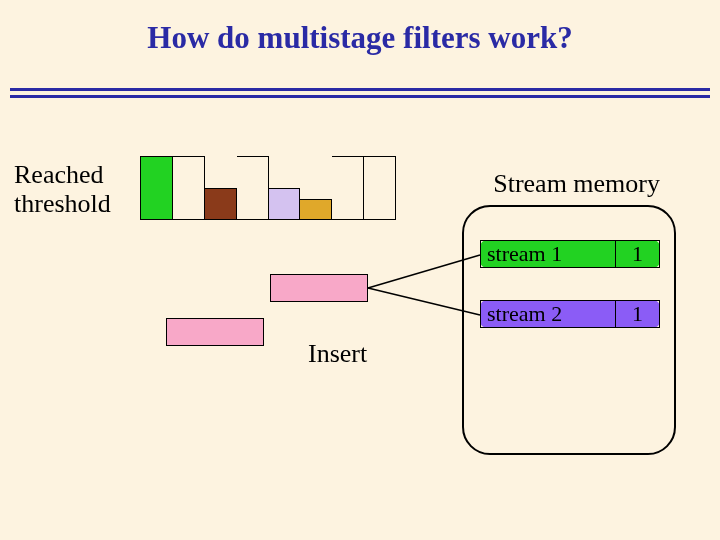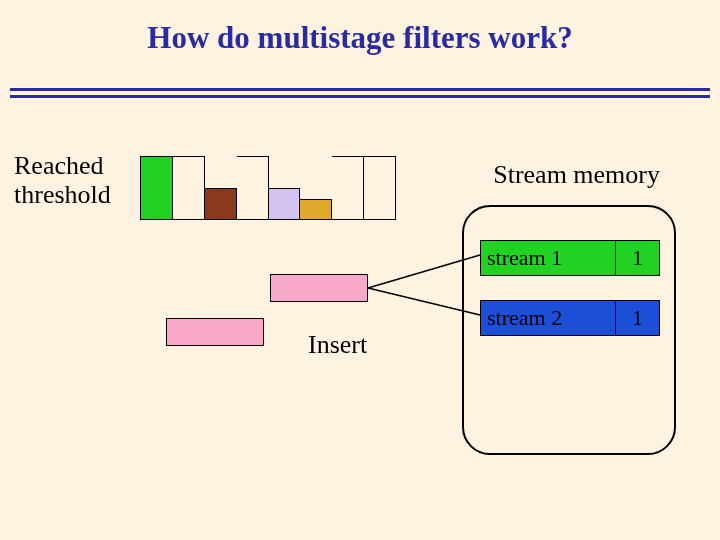--- a/index.html
+++ b/index.html
@@ -35,20 +35,21 @@
     top: 91px;
     left: 10px;
     width: 700px;
     height: 4px;
     background: #fdf3e0;
   }
   .label {
     position: absolute;
     font-size: 26px;
     color: #000;
+    margin-top: 9px;
   }
   .reached {
     top: 152px;
     left: 14px;
     text-align: left;
     line-height: 1.1;
   }
   .streammem {
     top: 160px;
     right: 60px;
@@ -101,26 +102,27 @@
     width: 214px;
     height: 250px;
     border: 2px solid #000;
     border-radius: 28px;
     box-sizing: border-box;
   }
   .entry {
     position: absolute;
     left: 480px;
     width: 180px;
-    height: 36px;
+    height: 28px;
     display: flex;
     box-sizing: border-box;
+    border-radius: 7px;
   }
   .entry1 { top: 240px; background: #22d222; }
-  .entry2 { top: 300px; background: #1d4ed8; }
+  .entry2 { top: 300px; background: #8b5cf6; }
   .entry .name {
     flex: 1;
     border: 1px solid #000;
     display: flex;
     align-items: center;
     padding-left: 6px;
     font-size: 22px;
     box-sizing: border-box;
   }
   .entry .val {

